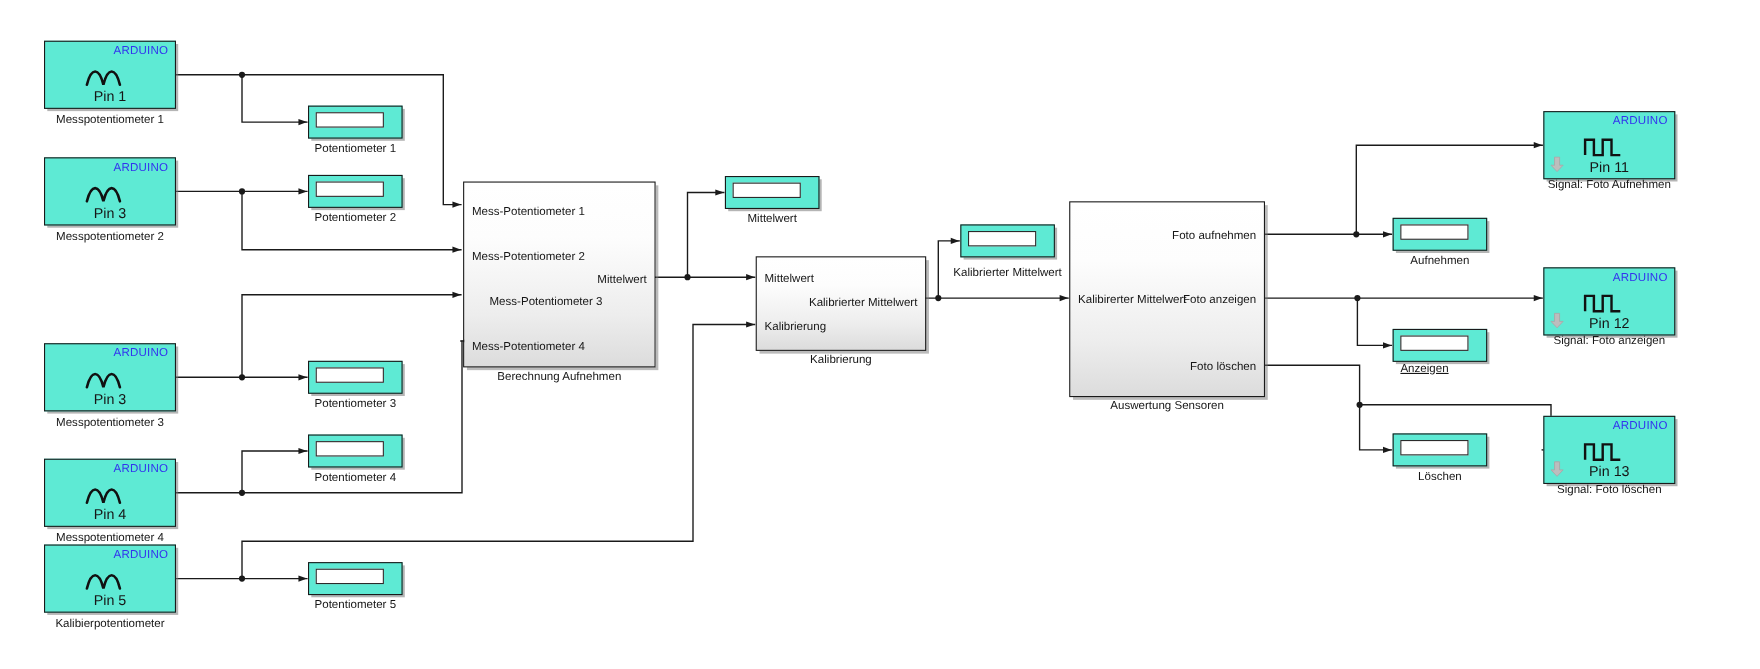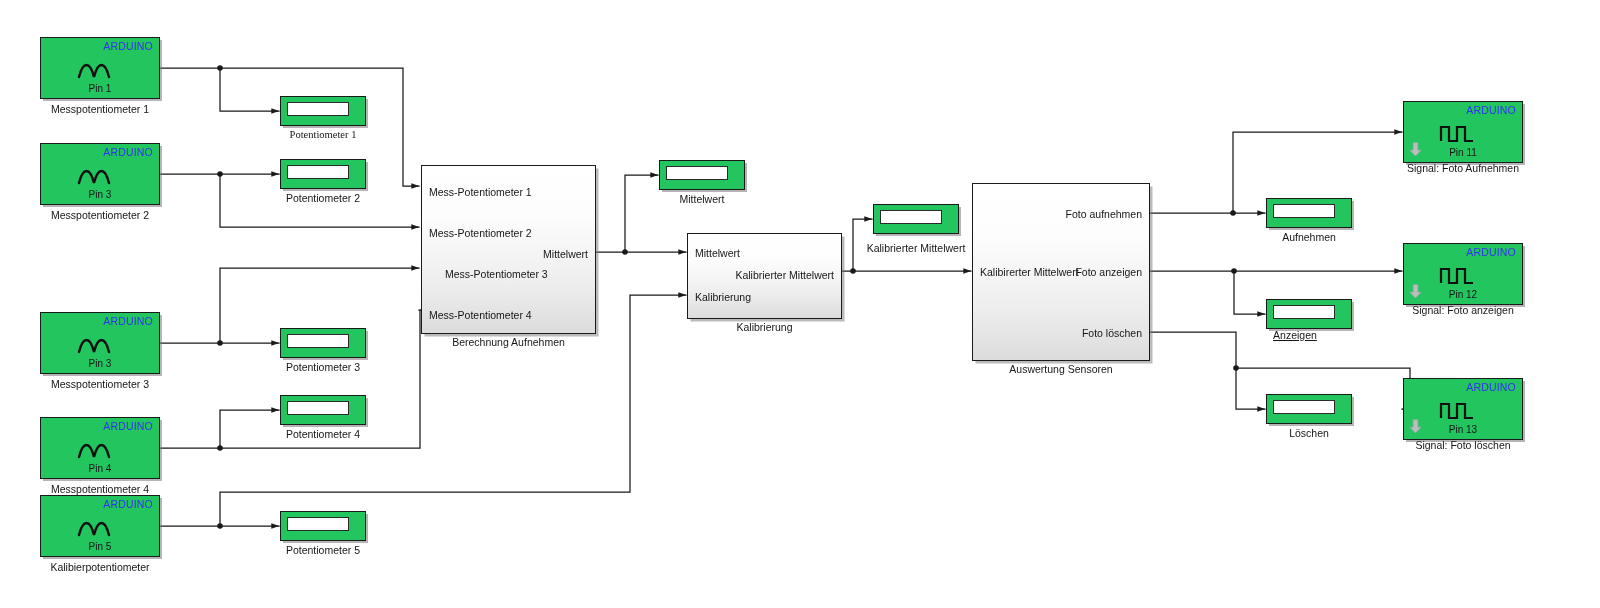--- a/index.html
+++ b/index.html
@@ -22,21 +22,21 @@
   #wires {
     position: absolute;
     left: 0; top: 0;
     width: 1600px;
     height: 608px;
     pointer-events: none;
   }
   .blk {
     position: absolute;
     box-sizing: border-box;
-    background: #22c55e;
+    background: #5eead4;
     border: 1.3px solid #1a1a1a;
     box-shadow: 2.5px 2.5px 0 -0.5px rgba(120,120,120,0.55);
   }
   
   .src-blk {
     width: 120px;
     height: 62px;
   }
   .src-brand {
     position: absolute;
@@ -52,21 +52,21 @@
     left: 50%;
     top: 20px;
     transform: translateX(-50%);
   }
   .src-pin {
     position: absolute;
     bottom: 4px;
     left: 0;
     width: 100%;
     text-align: center;
-    font-size: 10px;
+    font-size: 13px;
     color: #161616;
     line-height: 1;
   }
   
   .out-blk {
     width: 120px;
     height: 62px;
   }
   .out-arrow {
     position: absolute;
@@ -211,21 +211,21 @@
     <svg class="src-icon" width="48" height="22" viewBox="0 0 48 22">
       <path d="M3,19 C7,3 14,3 18,19 C22,3 29,3 33,19" fill="none" stroke="#111" stroke-width="2.4" stroke-linecap="round"></path>
     </svg>
     <span class="src-pin">Pin 5</span>
   </div>
   <span class="cap" style="left:30px; top:562px; width:140px;">Kalibierpotentiometer</span>
 
   <div class="blk disp-blk" style="left:280px; top:96px;">
     <div class="disp-inner"></div>
   </div>
-  <span class="cap" style="left:280px; top:130px; width:86px;font-family:Liberation Serif, serif;">Potentiometer 1</span>
+  <span class="cap" style="left:280px; top:130px; width:86px;">Potentiometer 1</span>
 
   <div class="blk disp-blk" style="left:280px; top:159px;">
     <div class="disp-inner"></div>
   </div>
   <span class="cap" style="left:280px; top:193px; width:86px;">Potentiometer 2</span>
 
   <div class="blk disp-blk" style="left:280px; top:328px;">
     <div class="disp-inner"></div>
   </div>
   <span class="cap" style="left:280px; top:362px; width:86px;">Potentiometer 3</span>

